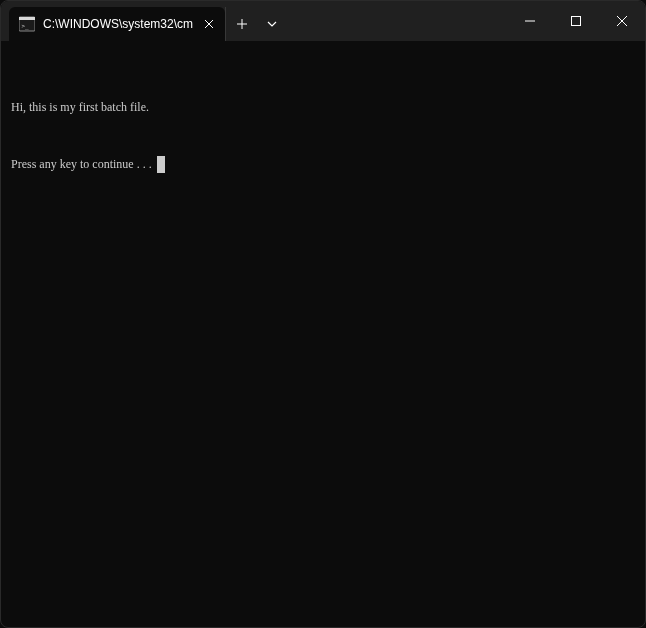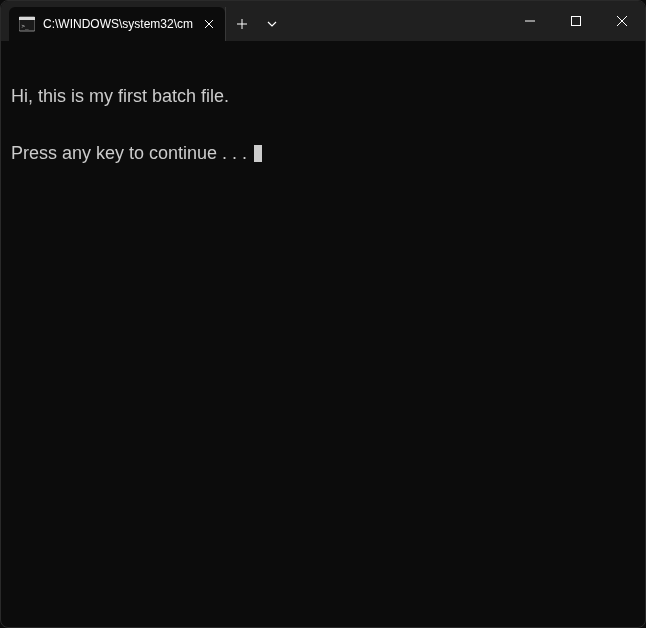--- a/index.html
+++ b/index.html
@@ -129,26 +129,26 @@
       justify-content: center;
       cursor: pointer;
     }
 
     .window-control svg {
       width: 10px;
       height: 10px;
     }
 
     .terminal-area {
-      padding: 8px 10px;
+      padding: 19px 10px;
       color: #cccccc;
-      font-size: 18px;
+      font-size: 12px;
       line-height: 19px;
       white-space: pre;
-      font-family: Liberation Sans, sans-serif;
+      font-family: Liberation Serif, serif;
     }
 
     .terminal-line {
       display: block;
     }
 
     .terminal-cursor {
       display: inline-block;
       width: 8px;
       height: 17px;

